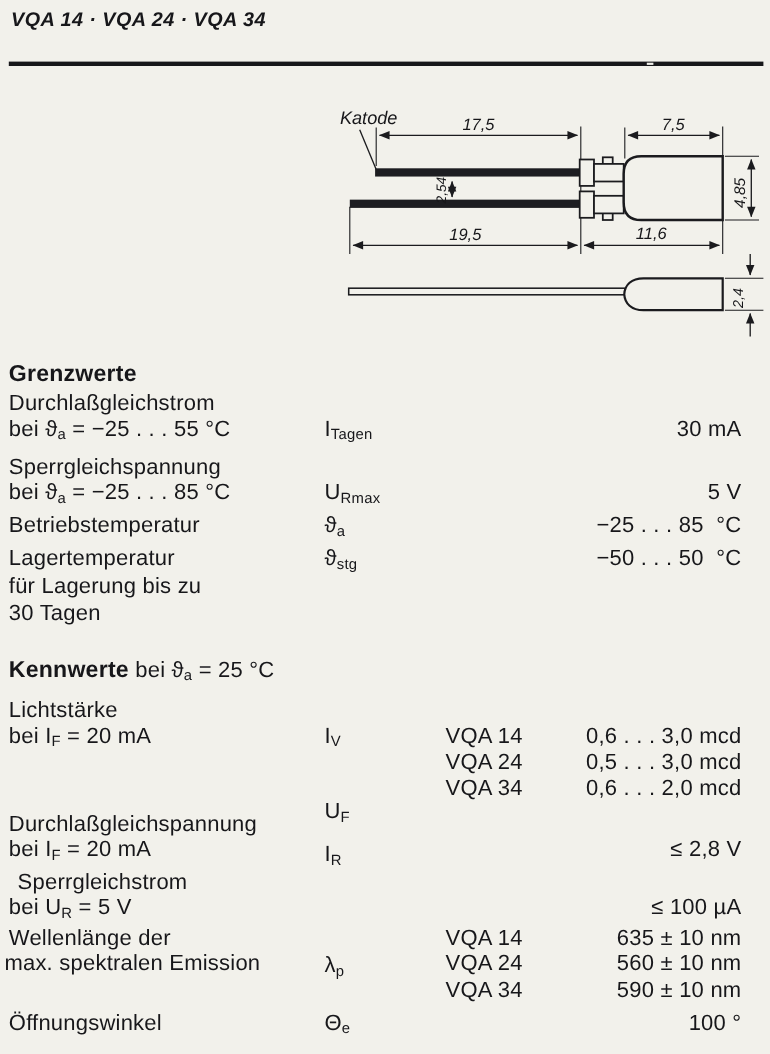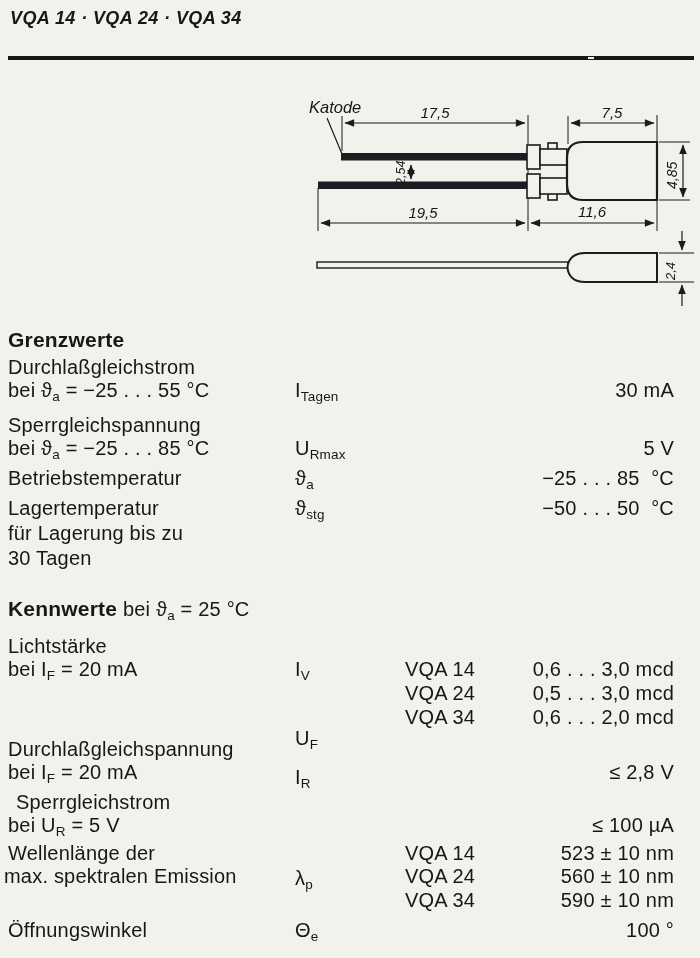--- a/index.html
+++ b/index.html
@@ -132,21 +132,21 @@
 
 <div class="abs t" style="left:16px;top:791px">Sperrgleichstrom</div>
 <div class="abs t" style="left:8px;top:814px"><span>bei U</span><span class="sub">R</span><span> = 5 V</span></div>
 <div class="abs t" style="left:295px;top:766px"><span>I</span><span class="sub">R</span></div>
 <div class="abs t val" style="top:814px">≤ 100 µA</div>
 
 <div class="abs t" style="left:8px;top:842px">Wellenlänge der</div>
 <div class="abs t" style="left:4px;top:865px">max. spektralen Emission</div>
 <div class="abs t" style="left:295px;top:867px"><span>λ</span><span class="sub">p</span></div>
 <div class="abs t" style="left:405px;top:842px">VQA 14</div>
-<div class="abs t val" style="top:842px">523 ± 10 nm</div>
+<div class="abs t val" style="top:842px">635 ± 10 nm</div>
 <div class="abs t" style="left:405px;top:865px">VQA 24</div>
 <div class="abs t val" style="top:865px">560 ± 10 nm</div>
 <div class="abs t" style="left:405px;top:889px">VQA 34</div>
 <div class="abs t val" style="top:889px">590 ± 10 nm</div>
 
 <div class="abs t" style="left:8px;top:919px">Öffnungswinkel</div>
 <div class="abs t" style="left:295px;top:919px"><span>Θ</span><span class="sub">e</span></div>
 <div class="abs t val" style="top:919px">100 °</div>
 
 </body></html>

